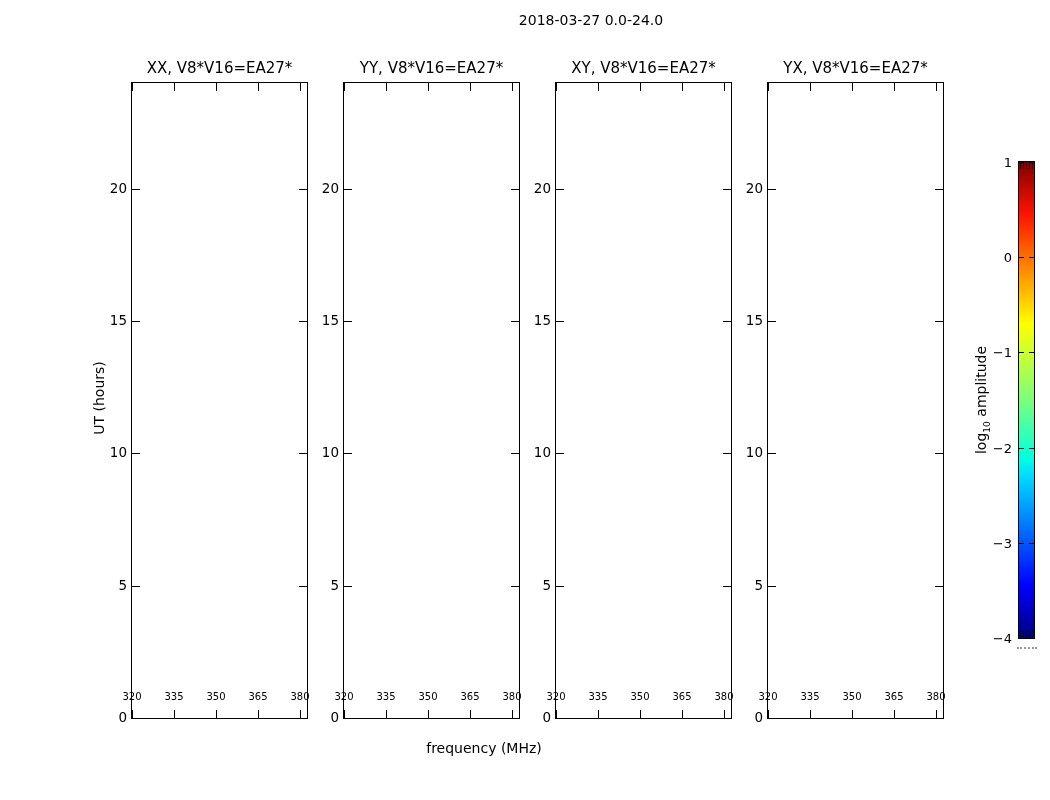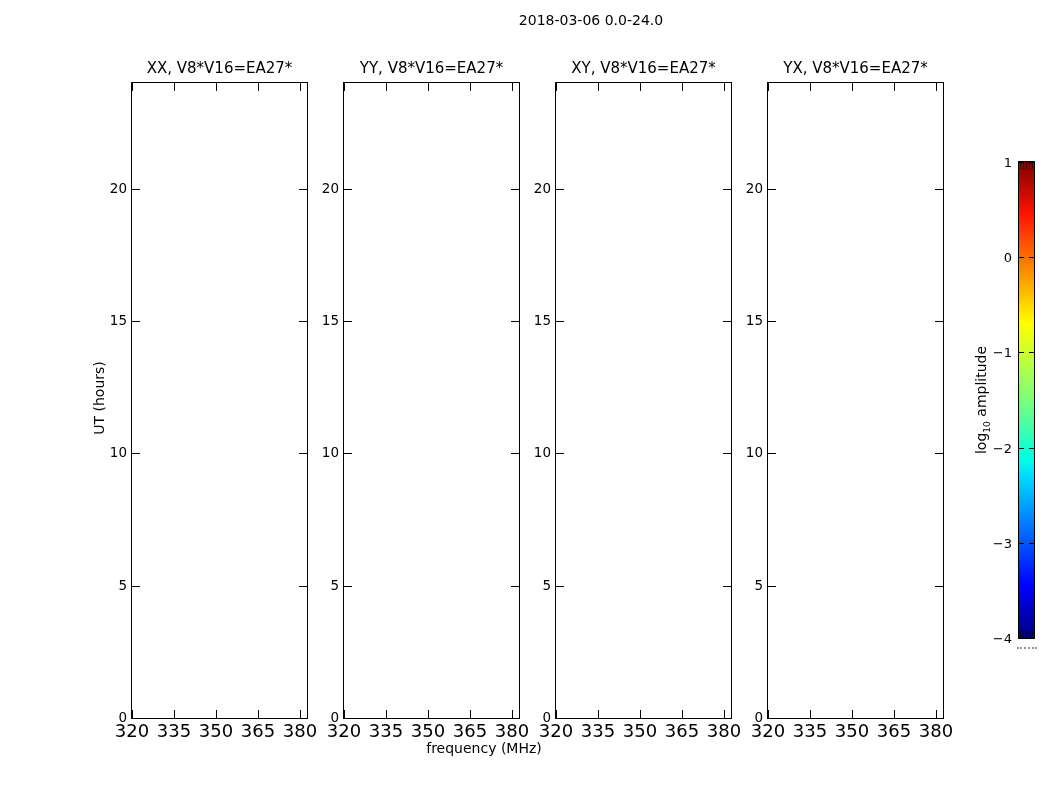--- a/index.html
+++ b/index.html
@@ -19,22 +19,22 @@
   .sp-title {
     position:absolute; bottom:calc(100% + 7px); left:50%; transform:translateX(-50%);
     font-size:15px; line-height:1; white-space:nowrap;
   }
   .tick { position:absolute; background:#000; }
   .tick.xb { width:1px; height:8px; bottom:0; }
   .tick.xt { width:1px; height:8px; top:0; }
   .tick.yl { width:8px; height:1px; left:0; }
   .tick.yr { width:8px; height:1px; right:0; }
   .xlab {
-    position:absolute; top:639px; transform:translateX(-50%);
-    font-size:18px; line-height:1; white-space:nowrap;
+    position:absolute; top:609px; transform:translateX(-50%);
+    font-size:10px; line-height:1; white-space:nowrap;
   }
   .ylab {
     position:absolute; right:calc(100% + 5px); transform:translateY(-50%);
     font-size:13.5px; line-height:1; white-space:nowrap;
   }
   .axis-xlabel {
     position:absolute; left:484px; top:741px; transform:translateX(-50%);
     font-size:14px; line-height:1; white-space:nowrap;
   }
   .axis-ylabel {
@@ -70,21 +70,21 @@
     position:absolute; left:983px; top:400px;
     transform:translate(-50%,-50%) rotate(-90deg);
     font-size:14px; line-height:1; white-space:nowrap;
   }
   .cbar-label sub { font-size:0.65em; }
 </style>
 </head>
 <body>
 
 <div class="fig">
-  <div class="suptitle">2018-03-06 0.0-24.0</div>
+  <div class="suptitle">2018-03-27 0.0-24.0</div>
 
   <div id="subplots-root">
       <div class="subplot" style="left: 131px;">
         <div class="sp-title">XX, V8*V16=EA27*</div>
         <div class="tick xb" style="left: 0px;"></div>
         <div class="tick xt" style="left: 0px;"></div>
         <div class="xlab" style="left: 0px;">320</div>
         <div class="tick xb" style="left: 42px;"></div>
         <div class="tick xt" style="left: 42px;"></div>
         <div class="xlab" style="left: 42px;">335</div>

